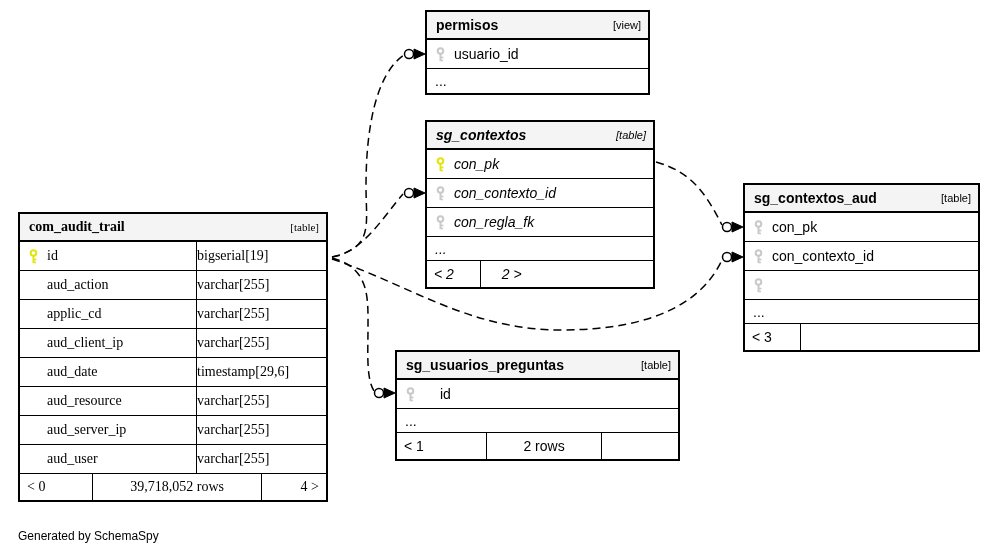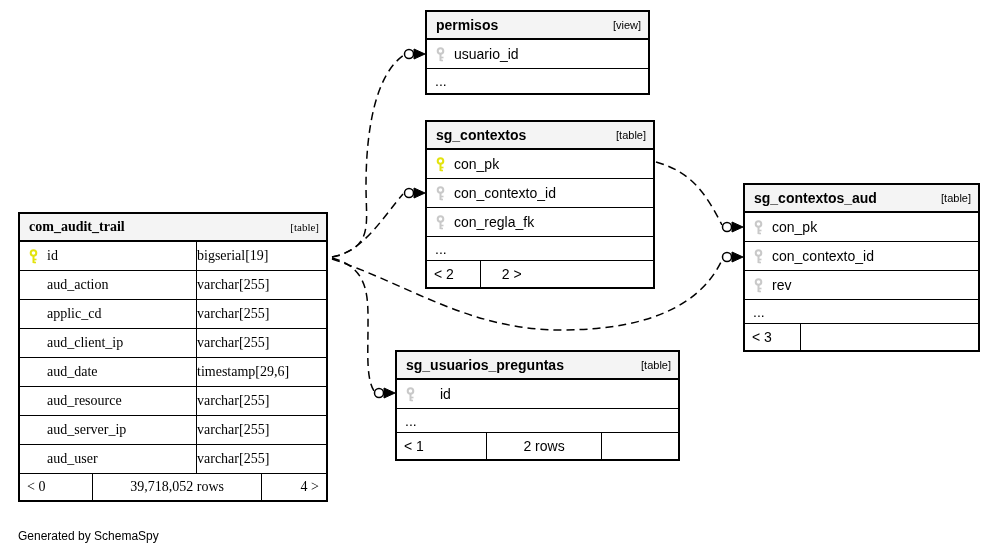--- a/index.html
+++ b/index.html
@@ -49,21 +49,21 @@
   .f-rows {
     flex:1; border-right:1px solid #000; box-sizing:border-box;
     display:flex; align-items:center; justify-content:center;
   }
   .f-next {
     flex:0 0 21%; box-sizing:border-box;
     display:flex; align-items:center; justify-content:flex-end; padding-right:7px;
   }
 
   .e-permisos            { left:425px; top:10px;  width:225px; }
-  .e-sg-contextos        { left:425px; top:120px; width:230px; }
+  .e-sg-contextos        { left:425px; top:120px; width:230px;font-style:italic; }
   .e-com-audit-trail     { left:18px;  top:212px; width:310px;font-family:Liberation Serif, serif; }
   .e-sg-contextos-aud    { left:743px; top:183px; width:237px; }
   .e-sg-usuarios         { left:395px; top:350px; width:285px; }
 
   .footnote { position:absolute; left:18px; top:529px; font-size:12px; z-index:2; }
 </style>
 </head>
 <body>
 
 <svg class="rel-layer" width="996" height="559" aria-hidden="true">
@@ -257,21 +257,20 @@
   </div>
   <div class="e-row">
     <span class="k">
       <svg width="11" height="15" viewBox="0 0 11 15">
           <circle cx="5.5" cy="4" r="2.8" fill="none" stroke="#c9c9c9" stroke-width="2"></circle>
           <line x1="5.5" y1="6.8" x2="5.5" y2="14" stroke="#c9c9c9" stroke-width="2"></line>
           <line x1="5.5" y1="10.5" x2="8.5" y2="10.5" stroke="#c9c9c9" stroke-width="1.6"></line>
           <line x1="5.5" y1="13.5" x2="8" y2="13.5" stroke="#c9c9c9" stroke-width="1.6"></line>
         </svg>
     </span>
-    <span class="c-name">rev</span>
   </div>
   <div class="e-ellipsis">...</div>
   <div class="e-footer">
     <span class="f-prev">&lt; 3</span>
     <span class="f-next"></span>
   </div>
 </div>
 
 <div class="entity e-sg-usuarios">
   <div class="e-header">

